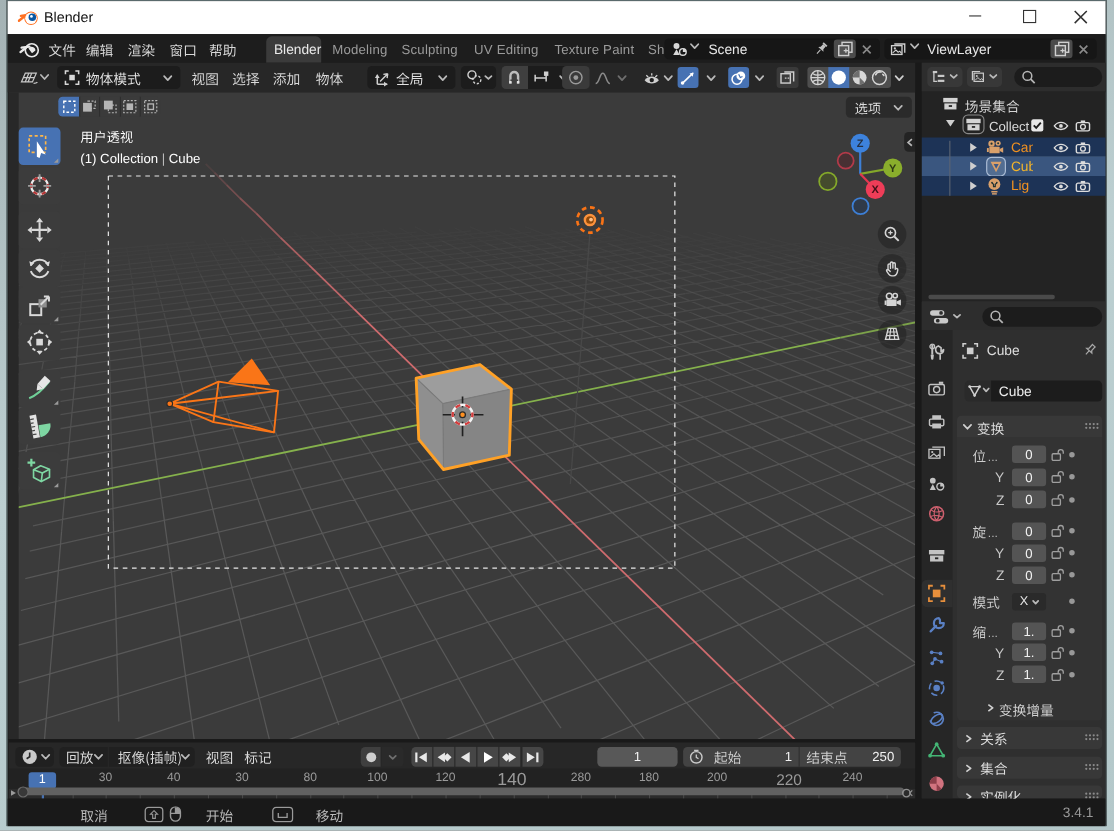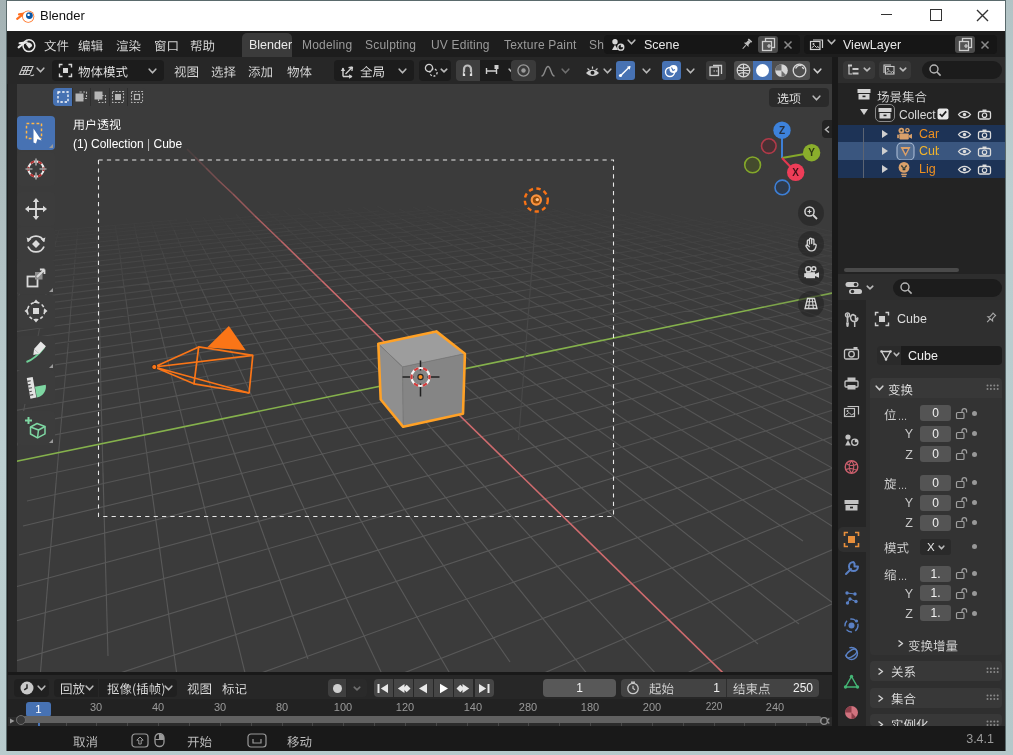--- a/index.html
+++ b/index.html
@@ -1241,25 +1241,25 @@
     </svg>
   </div>
 <div class="ab" style="left:768px;top:681px;width:45px;text-align:right;font-size:12px;color:#f1f1f1;line-height:15px">250</div>
 <div class="ab" style="left:8px;top:699px;width:824px;height:18px;background:#222222"></div>
 <div class="ab" style="left:81px;top:701px;width:30px;text-align:center;font-size:11px;color:#9a9a9a">30</div>
 <div class="ab" style="left:143px;top:701px;width:30px;text-align:center;font-size:11px;color:#9a9a9a">40</div>
 <div class="ab" style="left:205px;top:701px;width:30px;text-align:center;font-size:11px;color:#9a9a9a">30</div>
 <div class="ab" style="left:267px;top:701px;width:30px;text-align:center;font-size:11px;color:#9a9a9a">80</div>
 <div class="ab" style="left:328px;top:701px;width:30px;text-align:center;font-size:11px;color:#9a9a9a">100</div>
 <div class="ab" style="left:390px;top:701px;width:30px;text-align:center;font-size:11px;color:#9a9a9a">120</div>
-<div class="ab" style="left:452px;top:701px;width:30px;text-align:right;font-size:11px;color:#9a9a9a">140</div>
+<div class="ab" style="left:452px;top:701px;width:30px;text-align:left;font-size:16px;color:#9a9a9a">140</div>
 <div class="ab" style="left:513px;top:701px;width:30px;text-align:center;font-size:11px;color:#9a9a9a">280</div>
 <div class="ab" style="left:575px;top:701px;width:30px;text-align:center;font-size:11px;color:#9a9a9a">180</div>
 <div class="ab" style="left:637px;top:701px;width:30px;text-align:center;font-size:11px;color:#9a9a9a">200</div>
-<div class="ab" style="left:699px;top:701px;width:30px;text-align:center;font-size:10px;color:#9a9a9a">220</div>
+<div class="ab" style="left:699px;top:701px;width:30px;text-align:right;font-size:14px;color:#9a9a9a">220</div>
 <div class="ab" style="left:760px;top:701px;width:30px;text-align:center;font-size:11px;color:#9a9a9a">240</div>
 <div class="ab" style="left:26px;top:702px;width:25px;height:14.5px;background:#4772b3;border-radius:3px;text-align:center;font-size:11.5px;color:#fff;line-height:14.5px">1</div>
 <div class="ab" style="left:8px;top:717px;width:824px;height:9px;background:#2b2b2b"></div>
 <div class="ab" style="left:66px;top:722px;width:1px;height:4px;background:#484848"></div>
 <div class="ab" style="left:96px;top:722px;width:1px;height:4px;background:#484848"></div>
 <div class="ab" style="left:127px;top:722px;width:1px;height:4px;background:#484848"></div>
 <div class="ab" style="left:158px;top:722px;width:1px;height:4px;background:#484848"></div>
 <div class="ab" style="left:189px;top:722px;width:1px;height:4px;background:#484848"></div>
 <div class="ab" style="left:220px;top:722px;width:1px;height:4px;background:#484848"></div>
 <div class="ab" style="left:251px;top:722px;width:1px;height:4px;background:#484848"></div>

